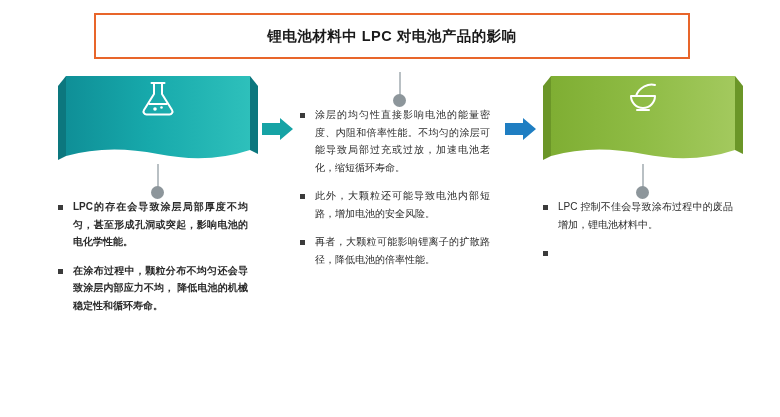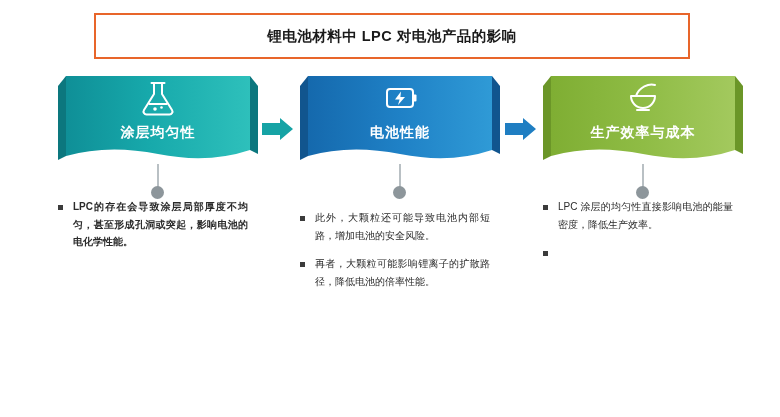--- a/index.html
+++ b/index.html
@@ -179,64 +179,42 @@
       </svg>
       <div class="banner-icon">
         <svg width="42" height="38" viewBox="0 0 42 38">
           <path d="M17,4 L17,15 L7,31 a3,3 0 0 0 2.6,4.6 h22.8 A3,3 0 0 0 35,31 L25,15 L25,4 Z" fill="none" stroke="#ffffff" stroke-width="2" stroke-linejoin="round"></path>
           <line x1="14.5" y1="4" x2="27.5" y2="4" stroke="#ffffff" stroke-width="2" stroke-linecap="round"></line>
           <path d="M11.5,25 h19" stroke="#ffffff" stroke-width="2"></path>
           <circle cx="18" cy="30" r="1.8" fill="#ffffff"></circle>
           <circle cx="24.5" cy="28.5" r="1.3" fill="#ffffff"></circle>
         </svg>
       </div>
-      <div class="banner-label">涂层均匀性</div>
     </div>
 
     <div class="connector">
       <div class="line"></div>
       <div class="dot"></div>
     </div>
 
     <ul class="bullets">
       <li><span class="sq"></span><span>LPC的存在会导致涂层局部厚度不均匀，甚至形成孔洞或突起，影响电池的电化学性能。</span></li>
+      <li><span class="sq"></span><span>在涂布过程中，颗粒分布不均匀还会导致涂层内部应力不均， 降低电池的机械稳定性和循环寿命。</span></li>
     </ul>
   </div>
 
   <div class="col col2">
-    <div class="banner">
-      <svg width="200" height="92" viewBox="0 0 200 92">
-        <defs>
-          <linearGradient id="g2" x1="0" y1="0" x2="1" y2="0">
-            <stop offset="0%" stop-color="#1569ad"></stop>
-            <stop offset="50%" stop-color="#1f81c6"></stop>
-            <stop offset="100%" stop-color="#2f9ad6"></stop>
-          </linearGradient>
-        </defs>
-        <path d="M8,4 L192,4 L192,78 Q150,92 100,82 Q50,72 8,84 Z" fill="url(#g2)"></path>
-        <path d="M8,4 L0,14 L0,88 L8,84 Z" fill="#11558e"></path>
-        <path d="M192,4 L200,14 L200,82 L192,78 Z" fill="#11558e"></path>
-      </svg>
-      <div class="banner-icon">
-        <svg width="42" height="38" viewBox="0 0 42 38">
-          <rect x="8" y="10" width="26" height="18" rx="3" ry="3" fill="none" stroke="#ffffff" stroke-width="2"></rect>
-          <rect x="34" y="15.5" width="3.5" height="7" rx="1" fill="#ffffff"></rect>
-          <path d="M22,12.5 L16,20.5 h4.6 l-1.6,5.5 L26,18 h-4.6 Z" fill="#ffffff"></path>
-        </svg>
-      </div>
-      <div class="banner-label">电池性能</div>
-    </div>
 
     <div class="connector">
       <div class="line"></div>
       <div class="dot"></div>
     </div>
 
     <ul class="bullets">
-      <li><span class="sq"></span></li>
+      <li><span class="sq"></span><span>涂层的均匀性直接影响电池的能量密度、内阻和倍率性能。不均匀的涂层可能导致局部过充或过放，加速电池老化，缩短循环寿命。</span></li>
       <li><span class="sq"></span><span>此外，大颗粒还可能导致电池内部短路，增加电池的安全风险。</span></li>
       <li><span class="sq"></span><span>再者，大颗粒可能影响锂离子的扩散路径，降低电池的倍率性能。</span></li>
     </ul>
   </div>
 
   <div class="col col3">
     <div class="banner">
       <svg width="200" height="92" viewBox="0 0 200 92">
         <defs>
           <linearGradient id="g3" x1="0" y1="0" x2="1" y2="0">
@@ -249,27 +227,26 @@
         <path d="M8,4 L0,14 L0,88 L8,84 Z" fill="#6b9628"></path>
         <path d="M192,4 L200,14 L200,82 L192,78 Z" fill="#6b9628"></path>
       </svg>
       <div class="banner-icon">
         <svg width="42" height="38" viewBox="0 0 42 38">
           <path d="M9,17 h24 a12,12 0 0 1 -24,0 Z" fill="none" stroke="#ffffff" stroke-width="2" stroke-linejoin="round"></path>
           <path d="M14,17 C17,8 27,4 33,6" fill="none" stroke="#ffffff" stroke-width="2" stroke-linecap="round"></path>
           <line x1="15" y1="31" x2="27" y2="31" stroke="#ffffff" stroke-width="2" stroke-linecap="round"></line>
         </svg>
       </div>
-      <div class="banner-label">生产效率与成本</div>
     </div>
 
     <div class="connector">
       <div class="line"></div>
       <div class="dot"></div>
     </div>
 
     <ul class="bullets">
-      <li><span class="sq"></span><span>LPC 涂层的均匀性直接影响电池的能量密度，降低生产效率。</span></li>
+      <li><span class="sq"></span><span>LPC 控制不佳会导致涂布过程中的废品增加，锂电池材料中。</span></li>
       <li><span class="sq"></span></li>
     </ul>
   </div>
 
 </div>
 
 </body></html>

